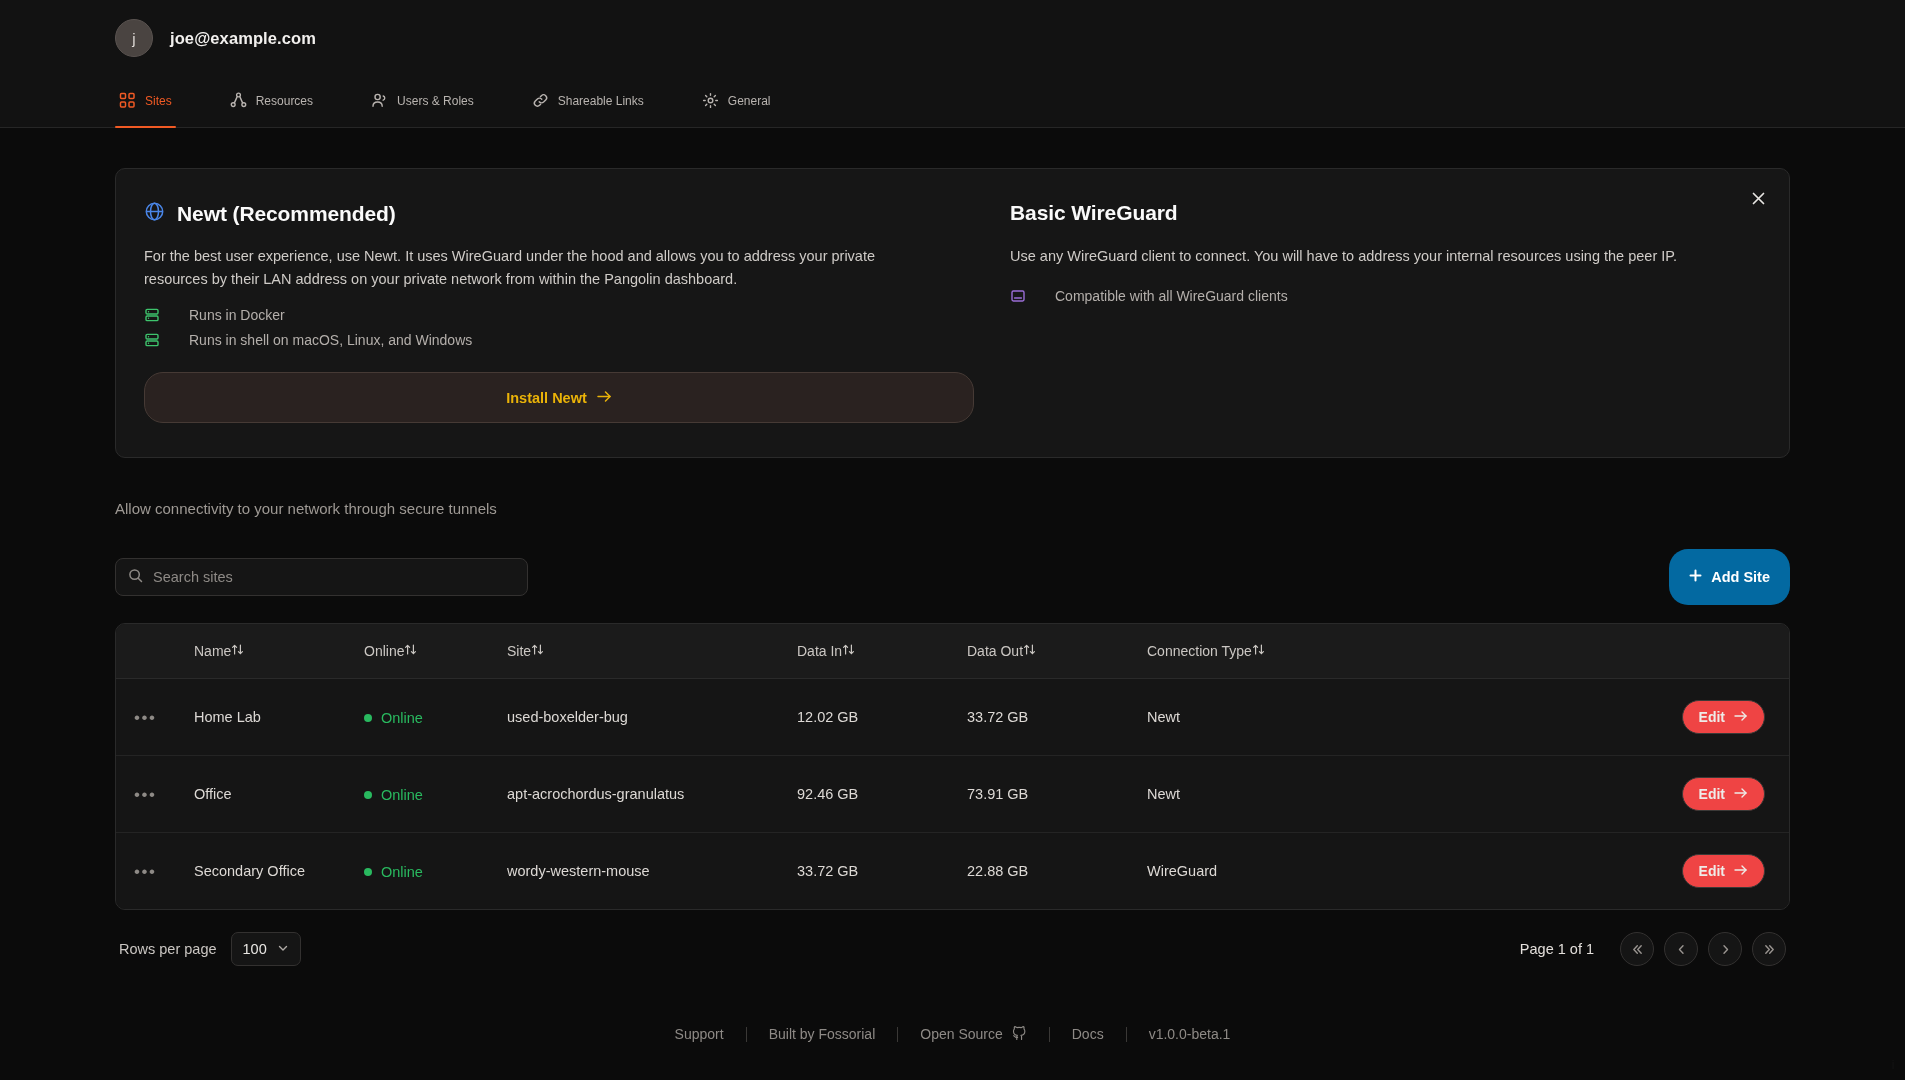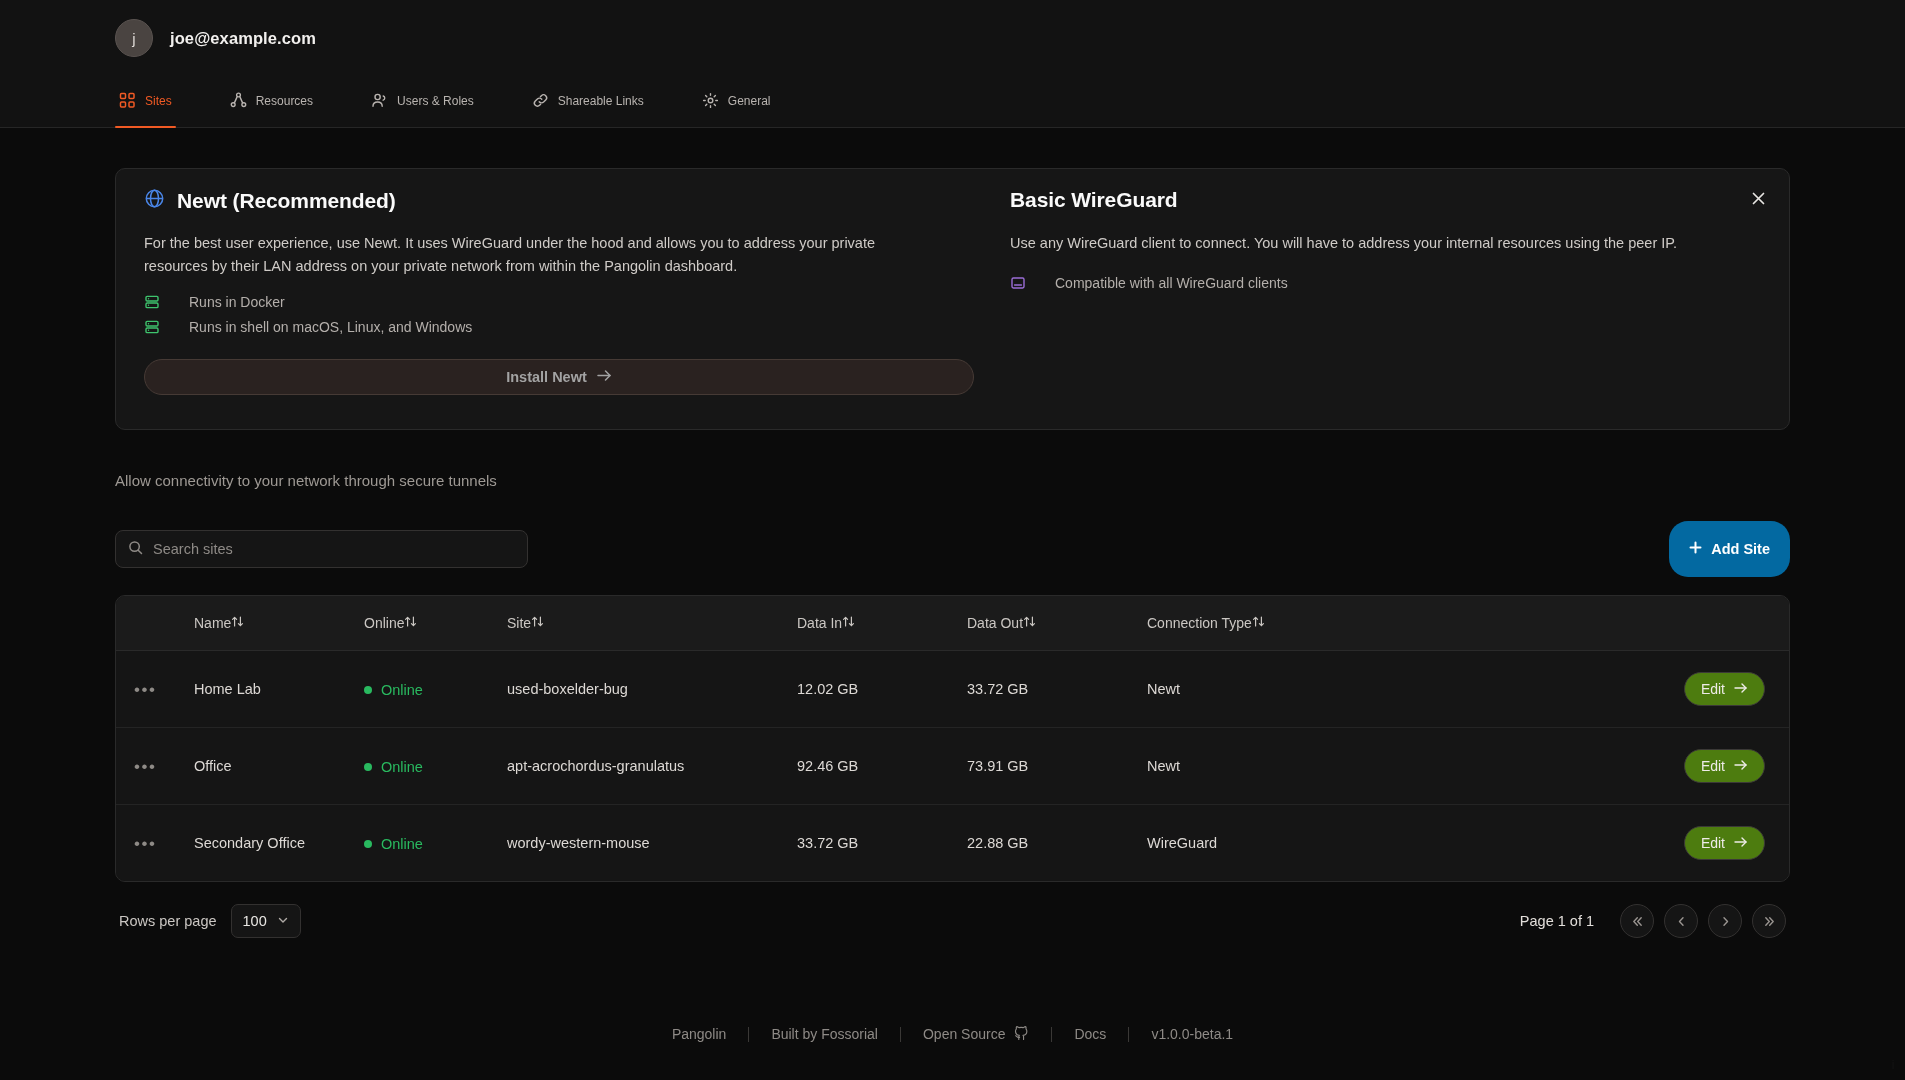--- a/index.html
+++ b/index.html
@@ -65,21 +65,21 @@
   .tab svg { display: block; }
 
   
   .main { flex: 1 1 auto; padding: 0 115px; position: relative; }
 
   
   .info-card {
     margin-top: 40px;
     border: 1px solid #2a2a2a; border-radius: 10px;
     background: #161616;
-    padding: 19px 36px 34px 28px;
+    padding: 32px 36px 34px 28px;
     display: flex; position: relative;
   }
   .card-close {
     position: absolute; top: 14px; right: 16px;
     width: 30px; height: 30px; border-radius: 6px;
     display: flex; align-items: center; justify-content: center;
     color: #e8e6e3; font-size: 18px; cursor: pointer;
     background: none; border: none;
   }
   .col-left { width: 830px; padding-left: 0; }
@@ -92,23 +92,23 @@
   .col-right .col-title { margin-bottom: 20px; }
   .col-desc {
     font-size: 14.5px; line-height: 1.56; color: #cfcbc7;
     max-width: 760px; margin-bottom: 17px;
   }
   .col-right .col-desc { max-width: 760px; margin-bottom: 20px; }
   .feature-list { display: flex; flex-direction: column; gap: 9px; margin-bottom: 24px; }
   .feature { display: flex; align-items: center; gap: 29px; font-size: 14px; color: #b4afab; }
   .feature .ic { width: 16px; height: 16px; flex: 0 0 16px; display: block; }
   .install-btn {
-    display: block; width: 100%; height: 36px;
+    display: block; width: 100%; height: 51px;
     background: #2a2220; border: 1px solid #463a35;
-    border-radius: 19px; color: #a3a3a3;
+    border-radius: 19px; color: #eab308;
     font-size: 14.5px; font-weight: bold;
     font-family: inherit; cursor: pointer;
     display: flex; align-items: center; justify-content: center; gap: 10px;
   }
 
   
   .section-head { margin-top: 42px; }
   .section-title { font-size: 25px; font-weight: bold; color: #fafafa; letter-spacing: -.4px; }
   .section-sub { font-size: 15px; color: #9e9994; margin-top: 8px; }
 
@@ -161,22 +161,22 @@
   .c-site  { width: 290px; }
   .c-din   { width: 170px; }
   .c-dout  { width: 180px; }
   .c-ctype { width: 270px; }
   .c-edit  { text-align: right; padding-right: 24px !important; }
   .dots { color: #8e8a86; font-size: 17px; letter-spacing: 1.5px; cursor: pointer; line-height: 1; }
   .online-cell { display: inline-flex; align-items: center; gap: 9px; color: #29b95f; font-size: 14.5px; }
   .dot { width: 8px; height: 8px; border-radius: 50%; background: #29b95f; display: block; }
   .edit-btn {
     height: 34px; padding: 0 16px;
-    background: #4d7c0f; border: 1px solid #3b3937; border-radius: 17px;
-    color: #eeebe8; font-size: 14px; font-weight: normal;
+    background: #ef4444; border: 1px solid #3b3937; border-radius: 17px;
+    color: #eeebe8; font-size: 14px; font-weight: bold;
     font-family: inherit; cursor: pointer;
     display: inline-flex; align-items: center; gap: 9px;
   }
 
   
   .pager { display: flex; align-items: center; padding: 22px 4px 0 4px; }
   .rpp-label { font-size: 14.5px; color: #cbc7c3; margin-right: 14px; }
   .rpp-select {
     height: 34px; padding: 0 11px;
     border: 1px solid #333130; border-radius: 7px; background: #151515;
@@ -571,21 +571,21 @@
           <svg width="13" height="13" viewBox="0 0 13 13" fill="none" stroke="currentColor" stroke-width="1.4" stroke-linecap="round" stroke-linejoin="round">
             <path d="M2.8 2.8 L6.3 6.5 L2.8 10.2"></path>
               <path d="M6.7 2.8 L10.2 6.5 L6.7 10.2"></path>
           </svg>
         </button>
       </div>
     </div>
   </div>
 
   <div class="footer">
-    <a>Pangolin</a>
+    <a>Support</a>
     <span class="fsep"></span>
     <a>Built by Fossorial</a>
     <span class="fsep"></span>
     <a>
       <span>Open Source</span>
       <span>
         <svg width="15" height="15" viewBox="0 0 16 16" fill="none" stroke="#8e8a86" stroke-width="1.2" stroke-linecap="round" stroke-linejoin="round">
           <path d="M6 13.2 c-3 .9-3-1.5-4.2-1.8 m8.4 4 v-2.6 a2.2 2.2 0 0 0-.6-1.7 c2-.2 4.1-1 4.1-4.5
                    a3.5 3.5 0 0 0-1-2.4 3.2 3.2 0 0 0-.1-2.4 s-.8-.2-2.6 1 a9 9 0 0 0-4.7 0
                    C3.5 1.6 2.7 1.8 2.7 1.8 a3.2 3.2 0 0 0-.1 2.4 3.5 3.5 0 0 0-1 2.5 c0 3.4 2.1 4.2 4.1 4.4

